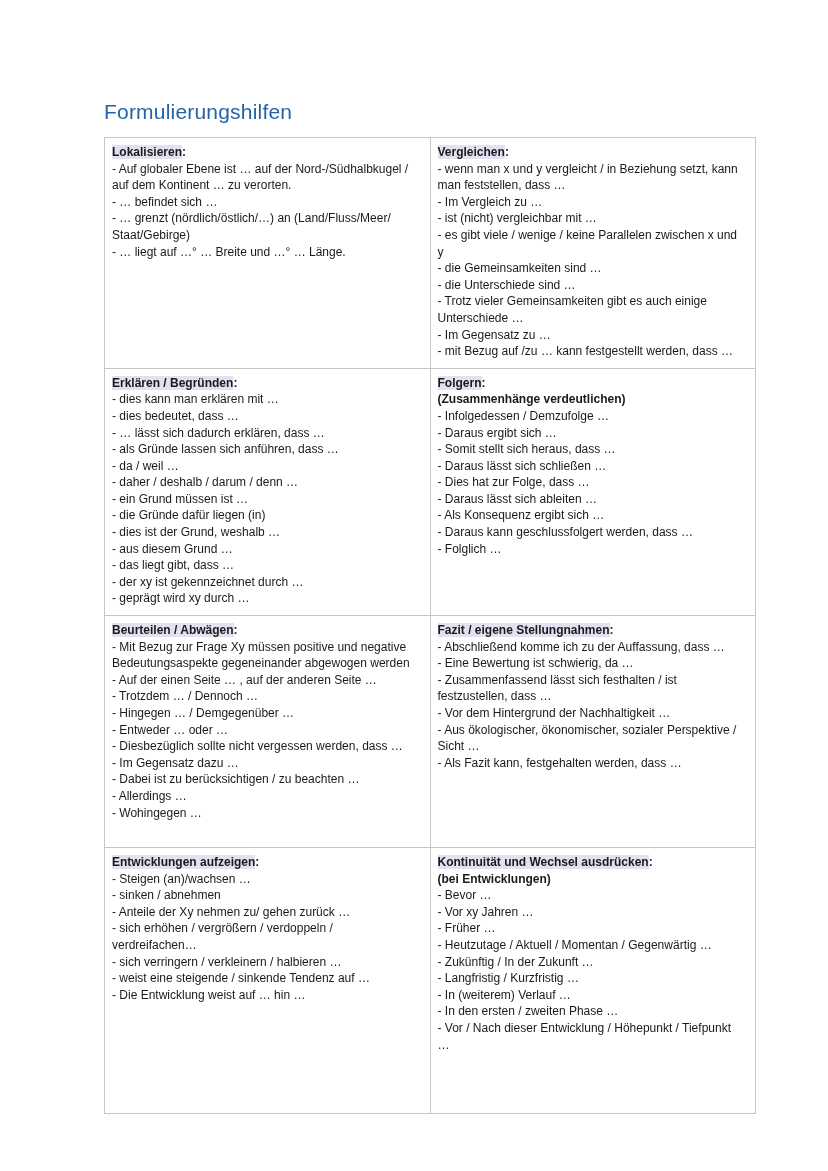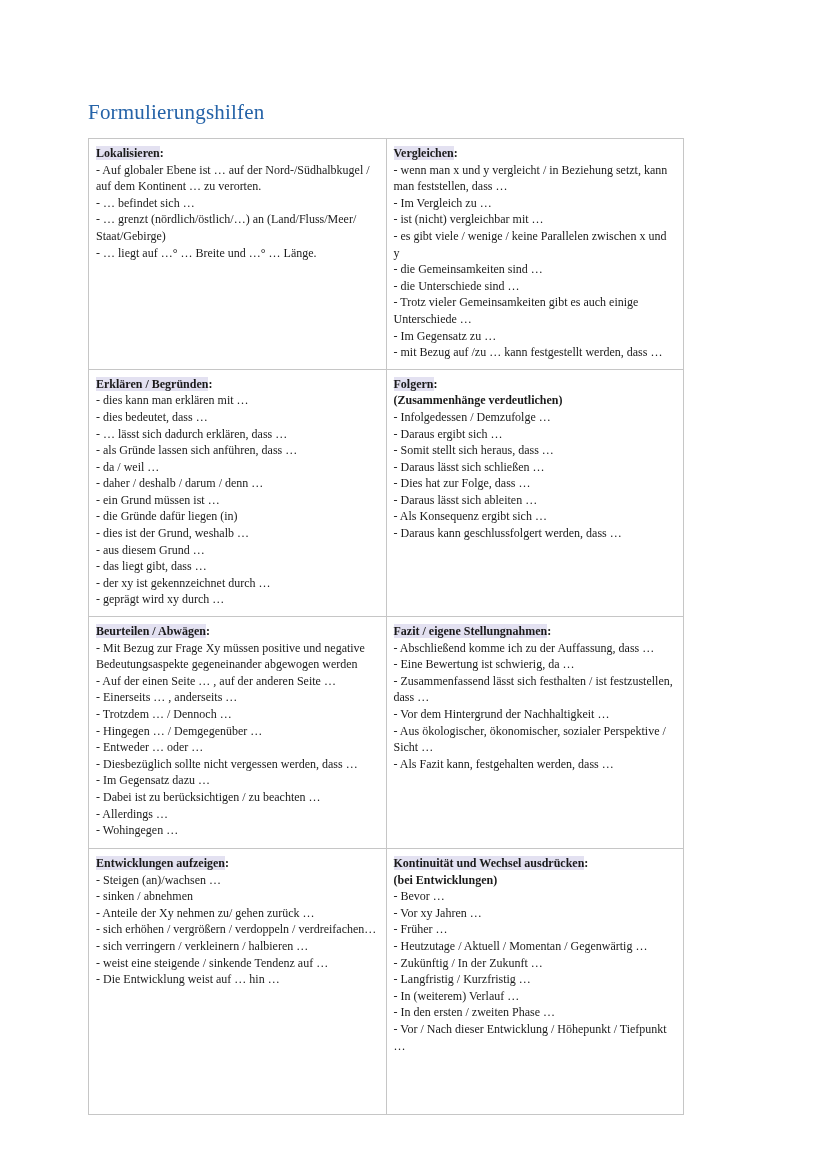--- a/index.html
+++ b/index.html
@@ -10,35 +10,35 @@
   *{box-sizing:border-box;margin:0;padding:0}
   html,body{background:#ffffff}
   body{
     width:828px;height:1171px;
     font-family:"Liberation Sans","DejaVu Sans",sans-serif;
     color:#1a1a1a;
     position:relative;
     overflow:hidden;
   }
   .page{
-    position:absolute;left:88px;top:100px;width:676px;font-family:Liberation Serif, serif;
+    position:absolute;left:104px;top:100px;width:676px;
   }
   .title{
     font-size:21px;
     font-weight:400;
     color:var(--title-blue);
     letter-spacing:.2px;
     margin-bottom:13px;
   }
   .grid{
     display:grid;
     grid-template-columns:1fr 1fr;
     border-right:1px solid var(--table-border);
     border-bottom:1px solid var(--table-border);
-    width:596px;
+    width:652px;
   }
   .cell{
     border-left:1px solid var(--table-border);
     border-top:1px solid var(--table-border);
     padding:6px 9px 8px 7px;
     font-size:12px;
     line-height:16.6px;
   }
   .r1{min-height:214px}
   .r2{min-height:244px}
@@ -121,30 +121,30 @@
       <div class="sub">(Zusammenhänge verdeutlichen)</div>
       <div class="items">
           <div class="item">- Infolgedessen / Demzufolge …</div>
           <div class="item">- Daraus ergibt sich …</div>
           <div class="item">- Somit stellt sich heraus, dass …</div>
           <div class="item">- Daraus lässt sich schließen …</div>
           <div class="item">- Dies hat zur Folge, dass …</div>
           <div class="item">- Daraus lässt sich ableiten …</div>
           <div class="item">- Als Konsequenz ergibt sich …</div>
           <div class="item">- Daraus kann geschlussfolgert werden, dass …</div>
+          <div class="item">- Folglich …</div>
         </div>
     </section>
 
     <section class="cell r3">
       <h2 class="head"><span class="hl">Beurteilen / Abwägen</span><span class="sfx">:</span></h2>
 
       <div class="items">
           <div class="item">- Mit Bezug zur Frage Xy müssen positive und negative Bedeutungsaspekte gegeneinander abgewogen werden</div>
           <div class="item">- Auf der einen Seite … , auf der anderen Seite …</div>
-          <div class="item">- Einerseits … , anderseits …</div>
           <div class="item">- Trotzdem … / Dennoch …</div>
           <div class="item">- Hingegen … / Demgegenüber …</div>
           <div class="item">- Entweder … oder …</div>
           <div class="item">- Diesbezüglich sollte nicht vergessen werden, dass …</div>
           <div class="item">- Im Gegensatz dazu …</div>
           <div class="item">- Dabei ist zu berücksichtigen / zu beachten …</div>
           <div class="item">- Allerdings …</div>
           <div class="item">- Wohingegen …</div>
         </div>
     </section>

